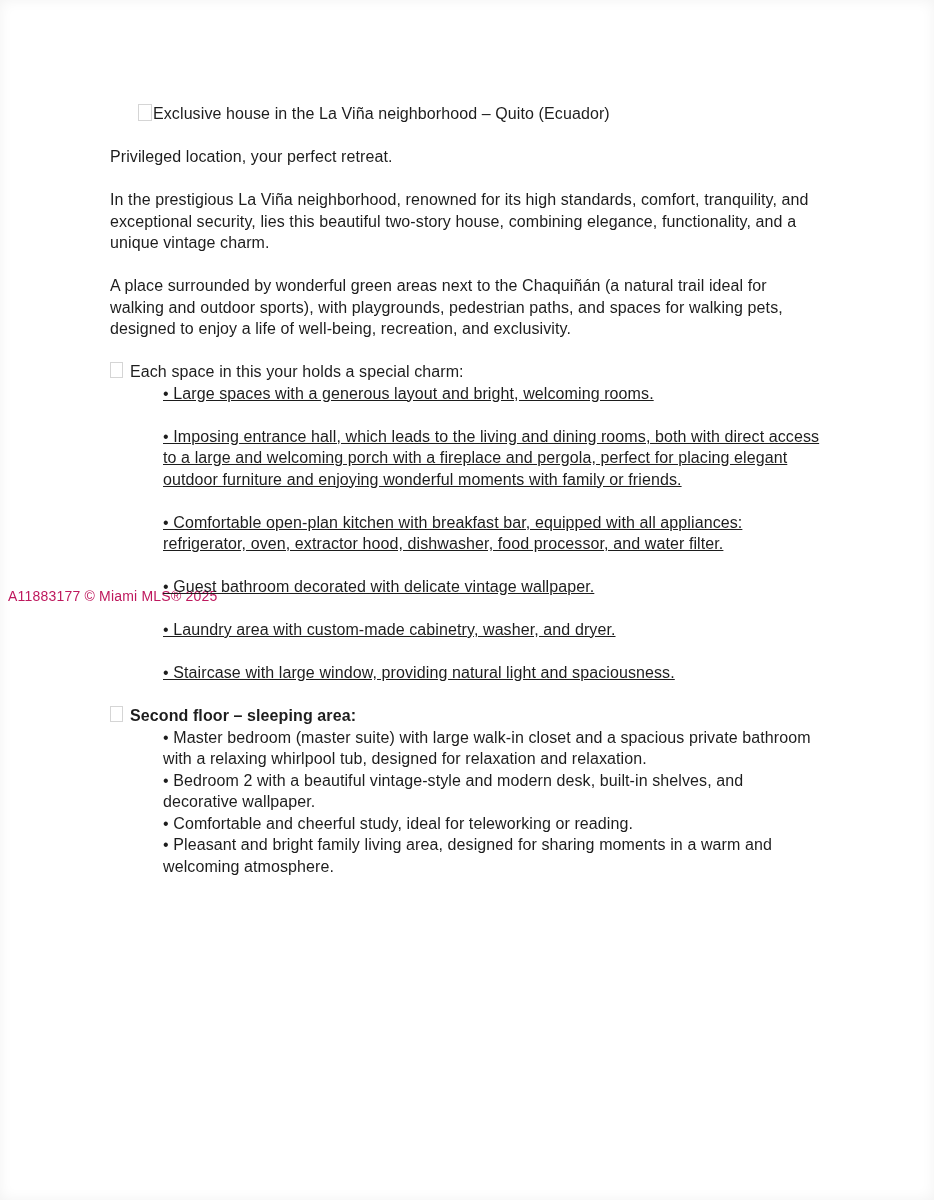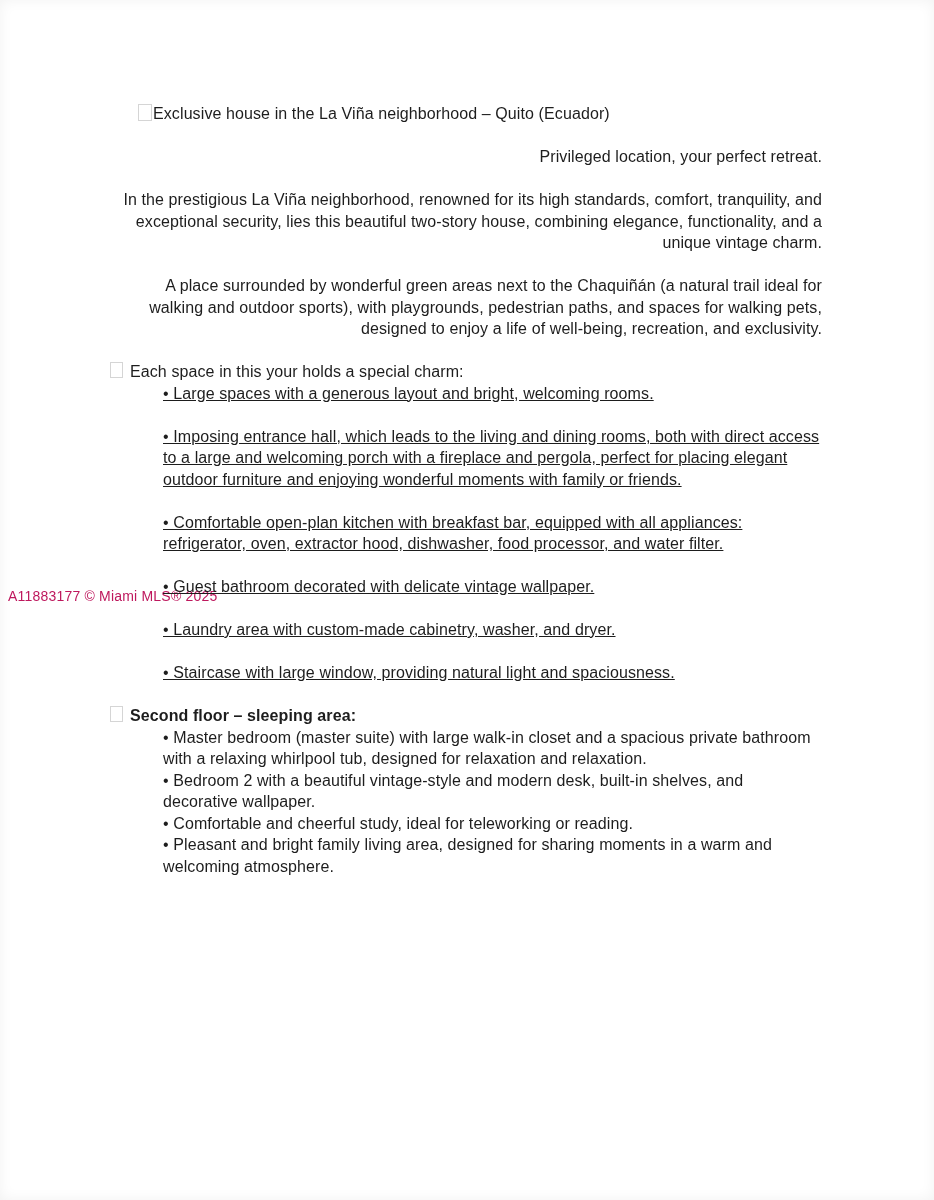--- a/index.html
+++ b/index.html
@@ -22,21 +22,20 @@
     left: 110px;
     top: 103px;
     width: 712px;
     z-index: 1;
     font-size: 16px;
     line-height: 21.5px;
     letter-spacing: 0.1px;
   }
   .content p {
     margin: 21.5px 0;
-    text-align: right;
   }
   .title-line {
     margin: 0 0 21.5px 0;
     padding-left: 28px;
   }
   .tofu {
     display: inline-block;
     width: 11px;
     height: 14px;
     border: 1px solid #d5d5d5;

